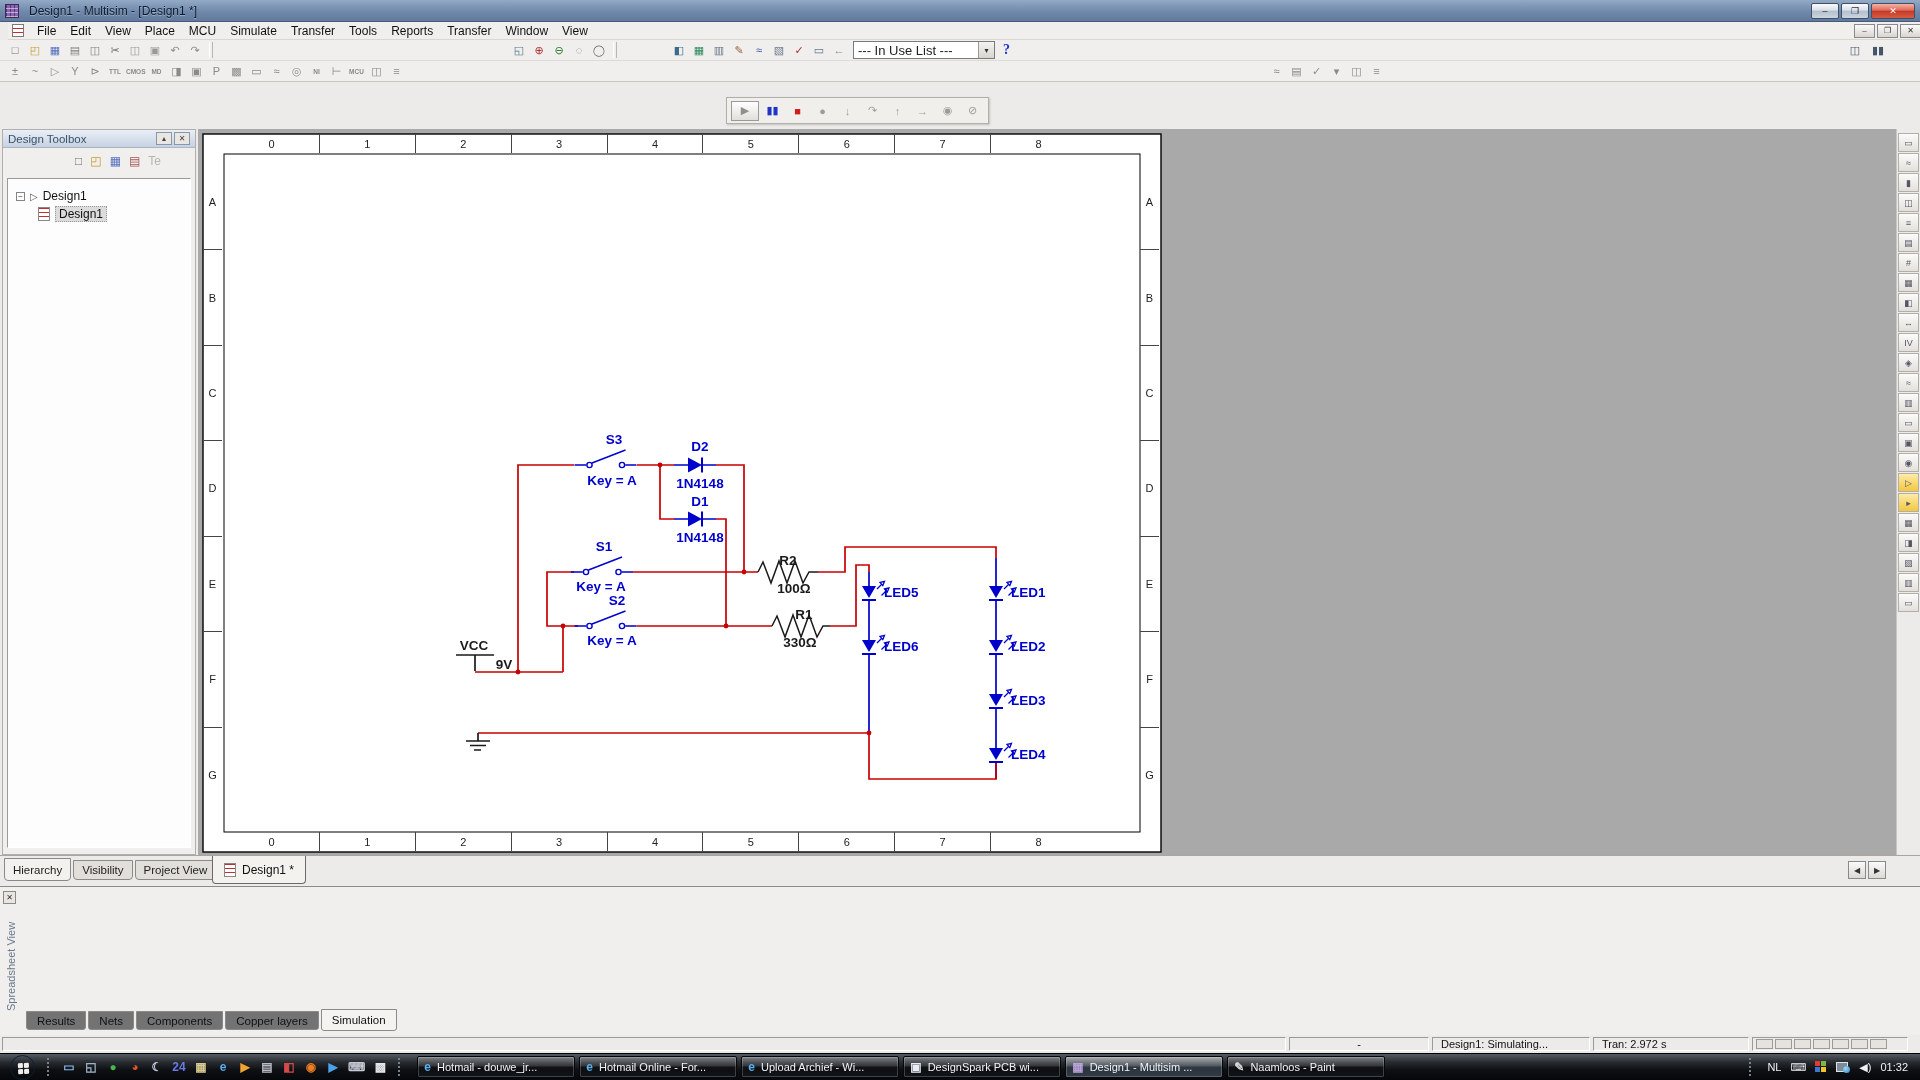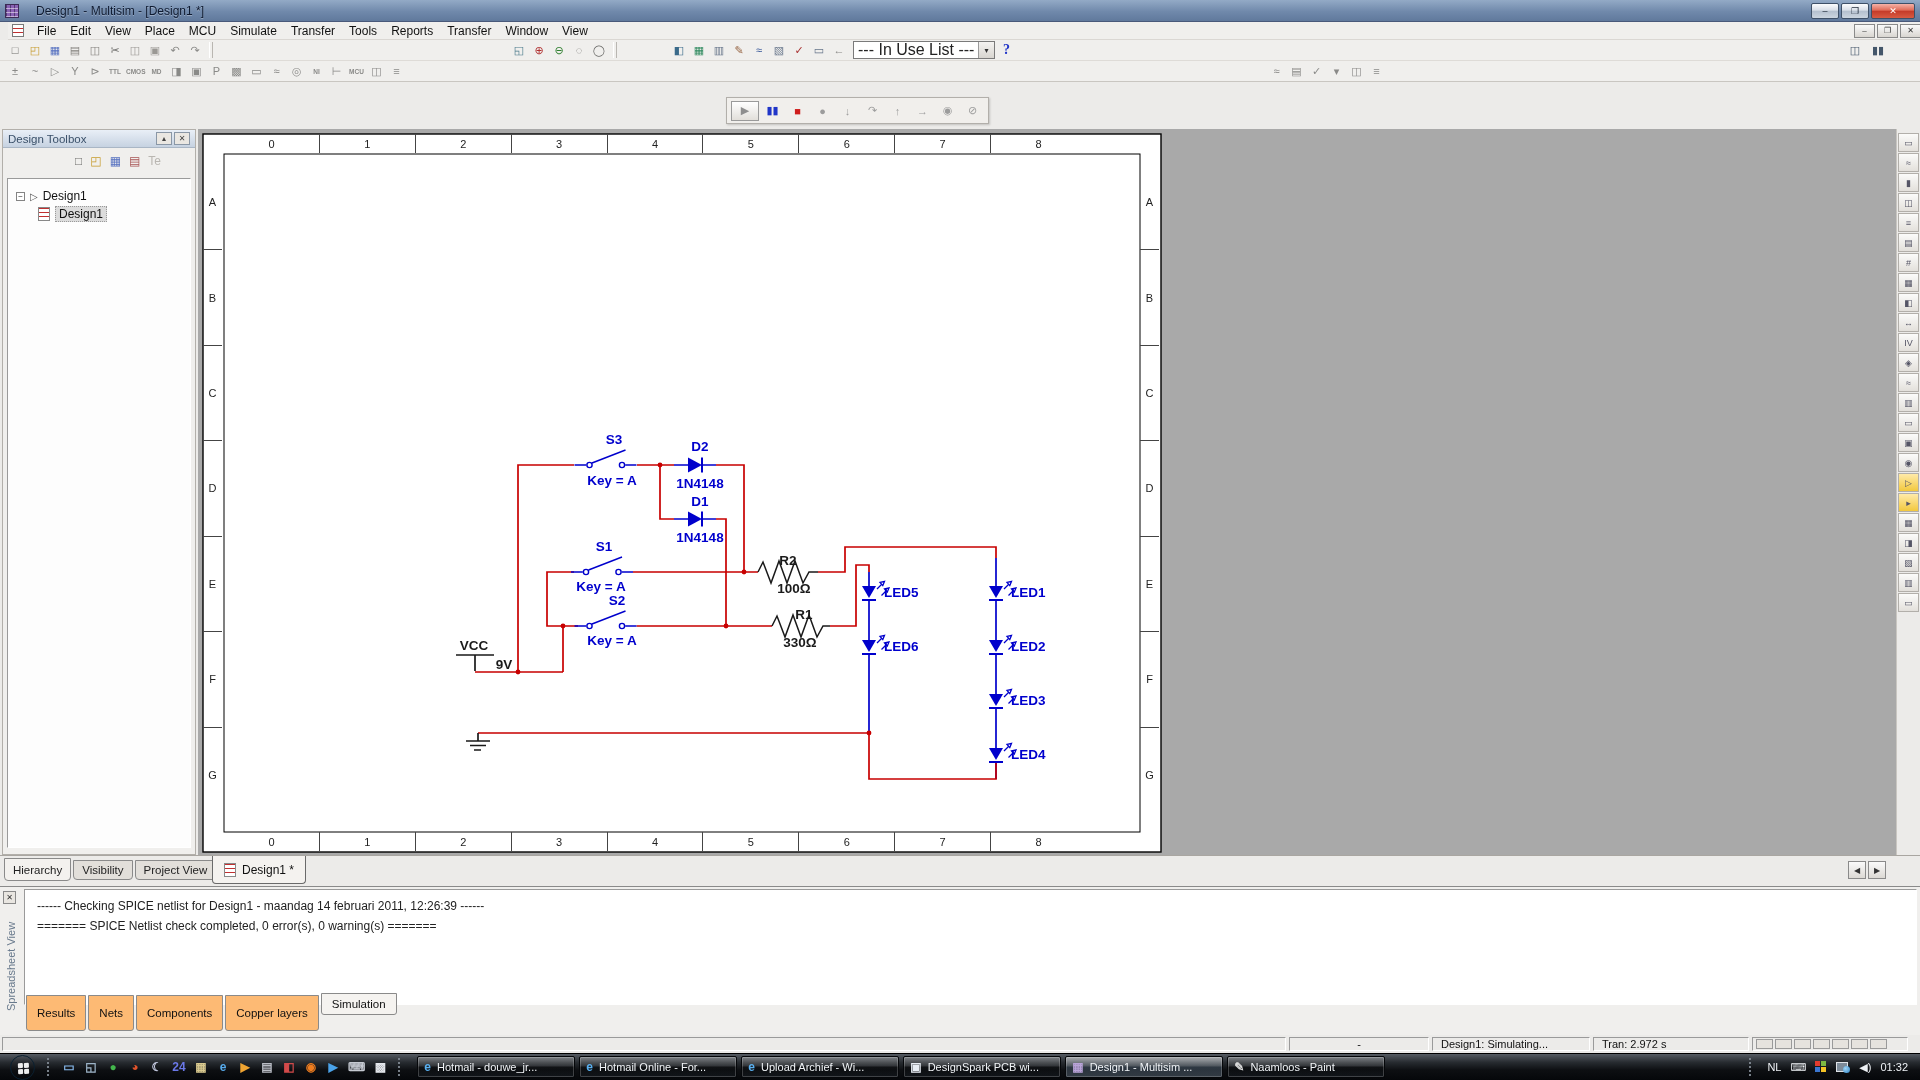--- a/index.html
+++ b/index.html
@@ -7,21 +7,21 @@
           font-family:"Liberation Sans",sans-serif;font-size:12px;color:#111;overflow:hidden}
   #screen *{box-sizing:border-box}
 
   
   .titlebar{position:absolute;left:0;top:0;width:1920px;height:22px;
     background:linear-gradient(#93aac6,#7089ab 55%,#60799c);border-bottom:1px solid #49597a;
     display:flex;align-items:center;padding:0 5px}
   .app-icon{width:14px;height:14px;background:#8a63b4;border:1px solid #3c2a55;
     background-image:repeating-linear-gradient(0deg,rgba(255,255,255,.5) 0 1px,transparent 1px 4px),
                      repeating-linear-gradient(90deg,rgba(60,40,90,.7) 0 1px,transparent 1px 4px)}
-  .title-text{margin-left:17px;color:#0e1a30;text-shadow:0 1px 0 rgba(255,255,255,.3);font-size:12px}
+  .title-text{margin-left:10px;color:#0e1a30;text-shadow:0 1px 0 rgba(255,255,255,.3);font-size:12px}
   .win-btns{margin-left:auto;display:flex;gap:2px}
   .win-btn{width:28px;height:16px;border:1px solid #3e5067;border-radius:2px;font-size:9px;color:#1c2736;
     background:linear-gradient(#fbfcfd,#d8dee7 45%,#b3bfce 50%,#ccd5df);
     display:flex;align-items:center;justify-content:center}
   .win-btn.close{width:44px;color:#fff;
     background:linear-gradient(#f5b2a8,#e06a56 45%,#c43a28 50%,#d85b42)}
 
   
   .menubar{position:absolute;left:8px;top:22px;width:1920px;height:18px;background:#f0efed;
     border-bottom:1px solid #dad7d3;display:flex;align-items:center;padding:0 4px}
@@ -36,21 +36,21 @@
   .tb{position:absolute;left:0;width:1920px;background:#f0efed;display:flex;align-items:center}
   #tb1{top:40px;height:21px;border-bottom:1px solid #dedbd7}
   #tb2{top:61px;height:21px;border-bottom:1px solid #c9c6c1}
   .tb-group{display:flex;align-items:center}
   .tb-btn{min-width:20px;height:18px;display:flex;align-items:center;justify-content:center;
     font-size:11px;padding:0 1px;color:#555}
   .tb-btn.tiny{font-size:6.5px;font-weight:bold;letter-spacing:0}
   .grip{width:4px;height:16px;border-left:1px solid #fff;border-right:1px solid #b9b6b1;margin:0 4px}
   .combo{position:absolute;left:853px;top:1px;width:142px;height:18px;background:#fff;
     border:1px solid #7a7a7a;display:flex;align-items:center}
-  .combo-text{flex:1;padding:0 4px;font-size:16px;white-space:nowrap;overflow:hidden;color:#222}
+  .combo-text{flex:1;padding:0 4px;font-size:13px;white-space:nowrap;overflow:hidden;color:#222}
   .combo-btn{width:16px;height:16px;border-left:1px solid #9a9a9a;
     background:linear-gradient(#f4f3f1,#d8d5d0);display:flex;align-items:center;justify-content:center;font-size:8px;color:#333}
   .help-q{position:absolute;left:1003px;top:2px;font-size:14px;font-weight:bold;color:#2034c8;font-family:"Liberation Serif",serif}
   .tb-right{position:absolute;left:1845px;top:1px;display:flex;gap:3px}
 
   
   .simbar{position:absolute;left:726px;top:97px;height:27px;display:flex;align-items:center;gap:2px;
     background:#f1efec;border:1px solid #b2afaa;box-shadow:1px 1px 2px rgba(0,0,0,.18);padding:0 4px}
   .sim-btn{width:23px;height:20px;display:flex;align-items:center;justify-content:center;font-size:11px}
   .sim-btn.box{width:28px;border:1px solid #9a9a9a;background:linear-gradient(#fff,#e2dfda)}
@@ -116,21 +116,21 @@
   
   .sheetpanel{position:absolute;left:0;top:886px;width:1920px;height:149px;background:#f0efed;border-top:1px solid #8a8a8a}
   .sp-close{position:absolute;left:3px;top:4px;width:13px;height:13px;border:1px solid #8a8a8a;
     background:#e9e6e1;font-size:8px;display:flex;align-items:center;justify-content:center;color:#333}
   .sp-side{position:absolute;left:1px;top:24px;width:20px;height:110px;color:#68798c;font-size:11px;
     writing-mode:vertical-rl;transform:rotate(180deg);display:flex;align-items:center;justify-content:center}
   .sp-content{position:absolute;left:24px;top:2px;right:3px;bottom:30px;background:#fff;
     border:1px solid #9a9a9a;border-right-color:#fff;border-bottom-color:#fff;padding:9px 12px;color:#222}
   .sp-line{height:20px;white-space:pre}
   .sp-tabs{position:absolute;left:26px;bottom:4px;display:flex;gap:2px}
-  .sp-tab{height:36px;padding:0 10px;border:1px solid #8a8a8a;border-radius:0 0 3px 3px;background:#fdba74;
+  .sp-tab{height:19px;padding:0 10px;border:1px solid #8a8a8a;border-radius:0 0 3px 3px;background:#737373;
     display:flex;align-items:center;font-size:11.5px}
   .sp-tab.active{background:#f5f3f0;height:22px;margin-top:-2px}
 
   
   .statusbar{position:absolute;left:0;top:1035px;width:1920px;height:18px;background:#ecebe9;
     display:flex;gap:3px;padding:2px 2px 1px}
   .sb-field{border:1px solid;border-color:#9a9a9a #fff #fff #9a9a9a;height:14px;font-size:11px;
     display:flex;align-items:center;padding:0 8px;white-space:nowrap}
   .sb-1{width:1284px}.sb-2{width:140px;justify-content:center}.sb-3{width:158px}.sb-4{width:156px}
   .sb-5{width:156px;display:flex;align-items:center;gap:2px;padding:0 3px}
@@ -523,25 +523,20 @@
     </div>
     <div class="tab-scroll">
       <div class="scroll-btn">◀</div>
       <div class="scroll-btn">▶</div>
     </div>
   </div>
 
   <div class="sheetpanel">
     <div class="sp-close">✕</div>
     <div class="sp-side">Spreadsheet View</div>
-    <div class="sp-content">
-
-    <div class="sp-line">------ Checking SPICE netlist for Design1 - maandag 14 februari 2011, 12:26:39 ------</div>
-        <div class="sp-line">======= SPICE Netlist check completed, 0 error(s), 0 warning(s) =======</div>
-      </div>
     <div class="sp-tabs">
 
     <div class="sp-tab">Results</div>
         <div class="sp-tab">Nets</div>
         <div class="sp-tab">Components</div>
         <div class="sp-tab">Copper layers</div>
         <div class="sp-tab active">Simulation</div>
       </div>
   </div>
 

